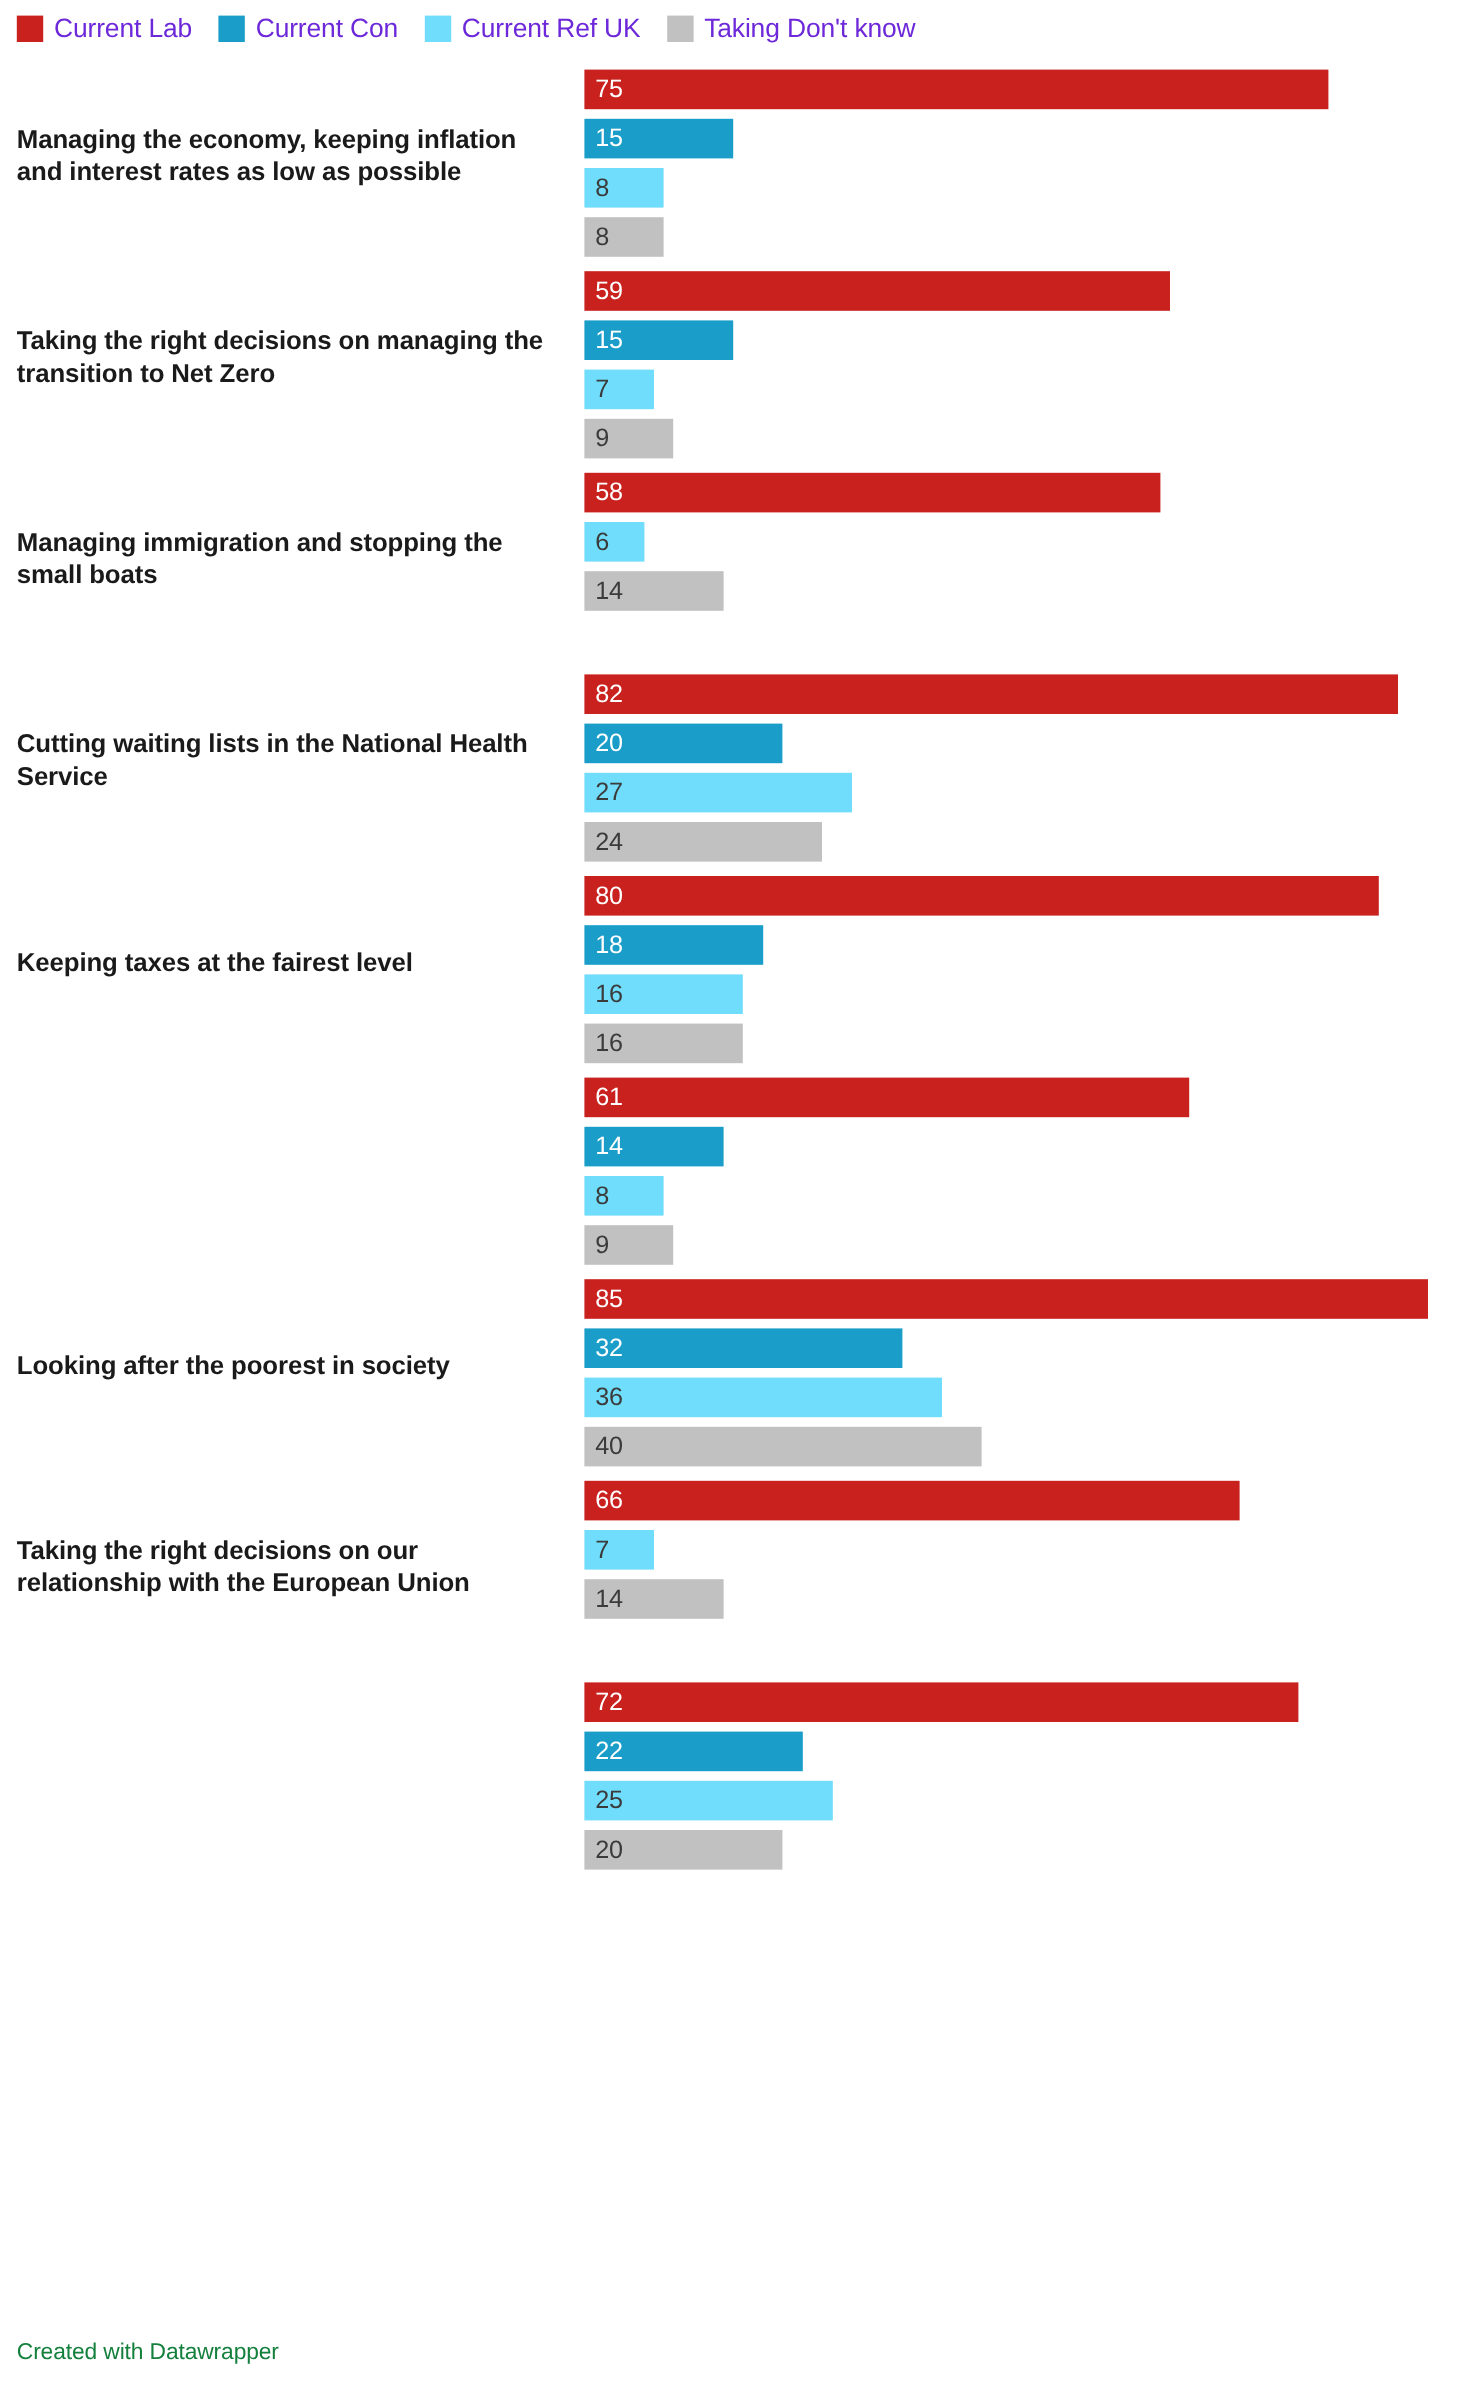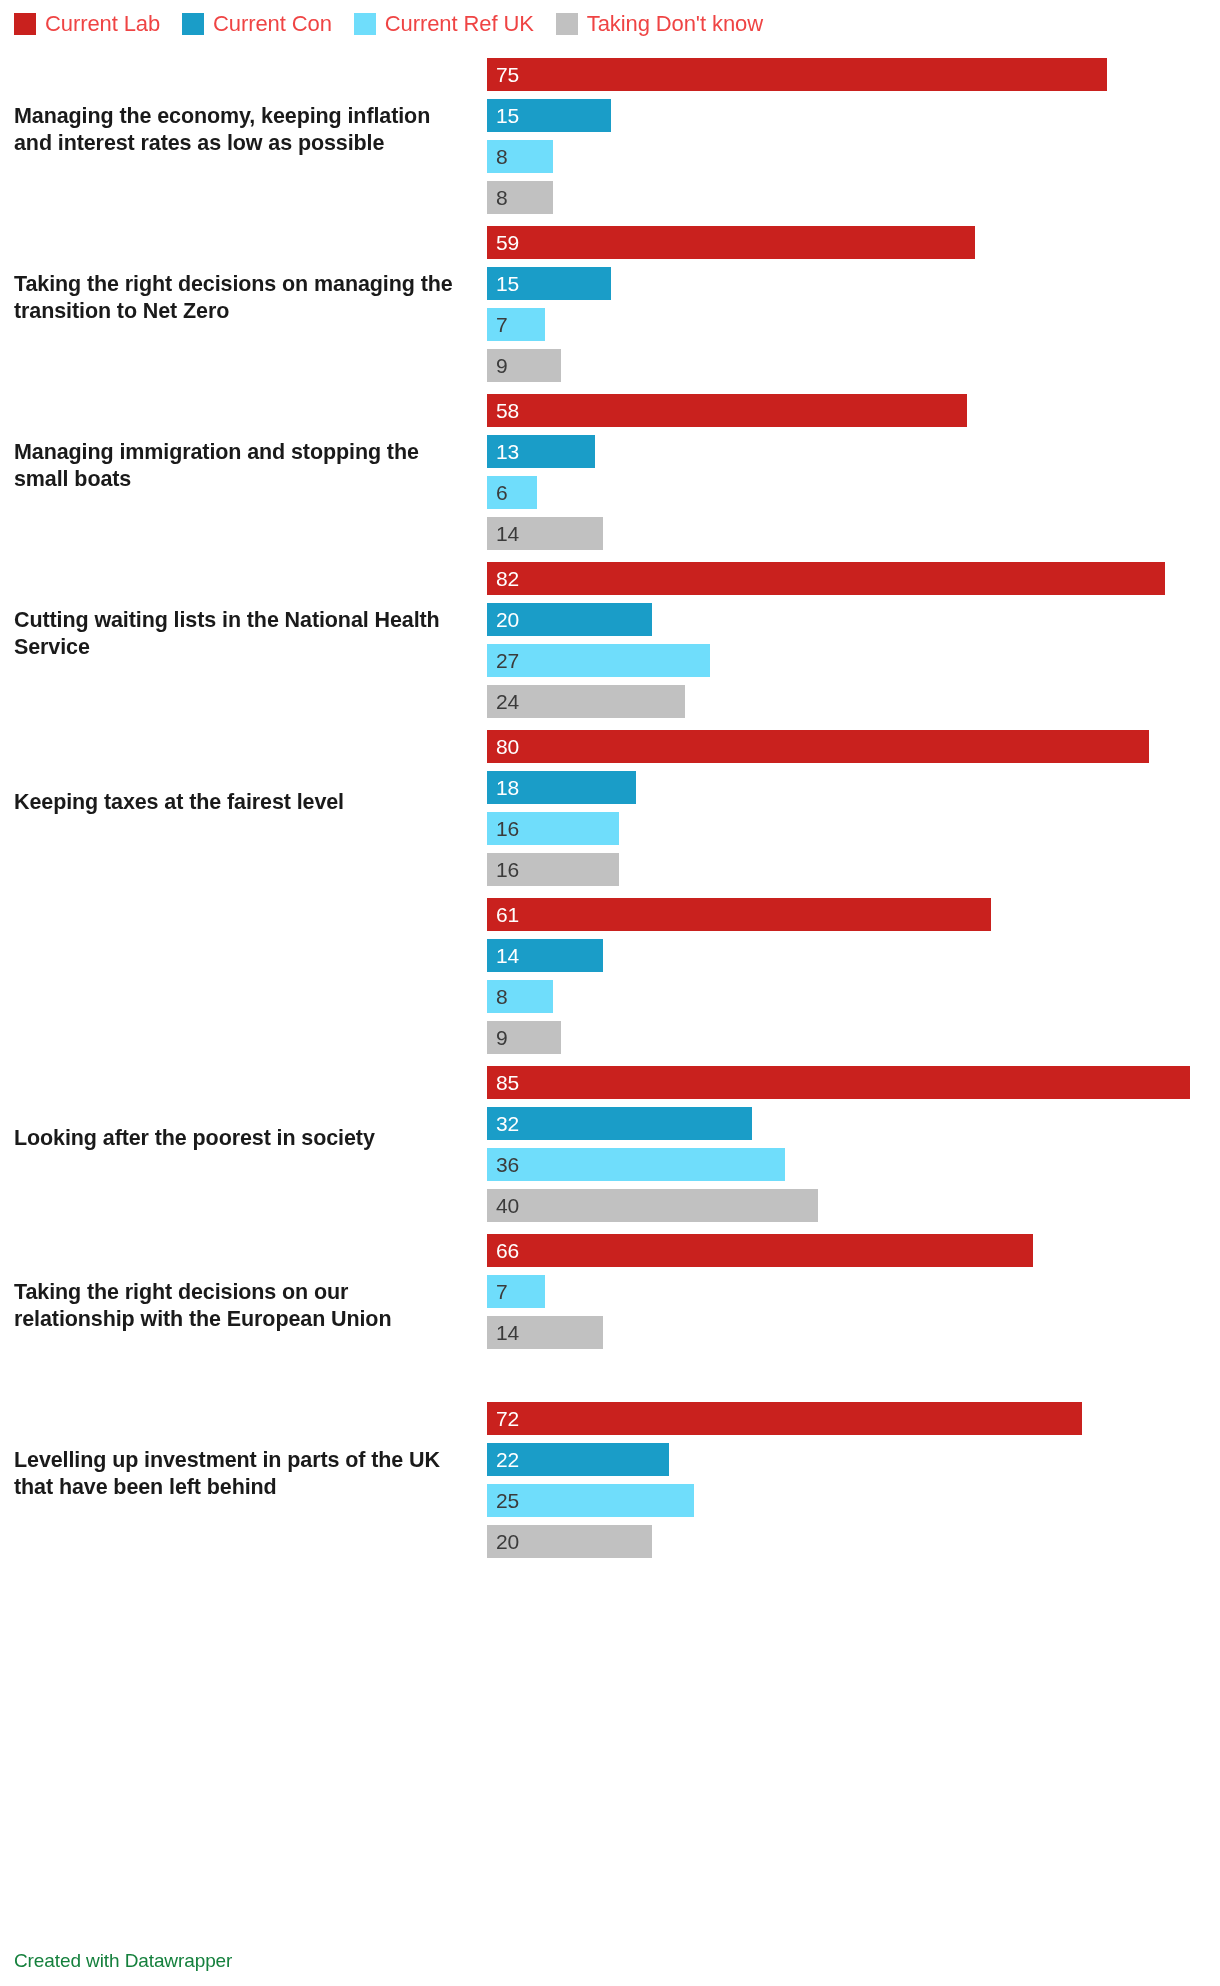--- a/index.html
+++ b/index.html
@@ -33,21 +33,21 @@
     margin-right:22px;
   }
   .legend-swatch{
     width:22px;height:22px;
     display:block;
     flex:0 0 auto;
   }
   .legend-label{
     font-size:22px;
     line-height:22px;
-    color:#ef4444;
+    color:#6d28d9;
     margin-left:9px;
     letter-spacing:-0.1px;
   }
 
   
   .plot{
     position:absolute;
     left:0; top:46px;
     width:1220px;
     height:1880px;
@@ -180,24 +180,20 @@
         </div>
       </div>
       <div class="group">
         <div class="group-label">Managing immigration and stopping the small boats</div>
         <div class="bars">
           <div class="bar-row">
             <div class="bar" style="width: 479.66px; background: rgb(201, 33, 30);"></div>
             <span class="bar-value v-light">58</span>
           </div>
           <div class="bar-row">
-            <div class="bar" style="width: 107.51px; background: rgb(26, 157, 200);"></div>
-            <span class="bar-value v-light">13</span>
-          </div>
-          <div class="bar-row">
             <div class="bar" style="width: 49.62px; background: rgb(111, 221, 251);"></div>
             <span class="bar-value v-dark">6</span>
           </div>
           <div class="bar-row">
             <div class="bar" style="width: 115.78px; background: rgb(193, 193, 193);"></div>
             <span class="bar-value v-dark">14</span>
           </div>
         </div>
       </div>
       <div class="group">
@@ -294,21 +290,20 @@
             <div class="bar" style="width: 57.89px; background: rgb(111, 221, 251);"></div>
             <span class="bar-value v-dark">7</span>
           </div>
           <div class="bar-row">
             <div class="bar" style="width: 115.78px; background: rgb(193, 193, 193);"></div>
             <span class="bar-value v-dark">14</span>
           </div>
         </div>
       </div>
       <div class="group">
-        <div class="group-label">Levelling up investment in parts of the UK that have been left behind</div>
         <div class="bars">
           <div class="bar-row">
             <div class="bar" style="width: 595.44px; background: rgb(201, 33, 30);"></div>
             <span class="bar-value v-light">72</span>
           </div>
           <div class="bar-row">
             <div class="bar" style="width: 181.94px; background: rgb(26, 157, 200);"></div>
             <span class="bar-value v-light">22</span>
           </div>
           <div class="bar-row">

